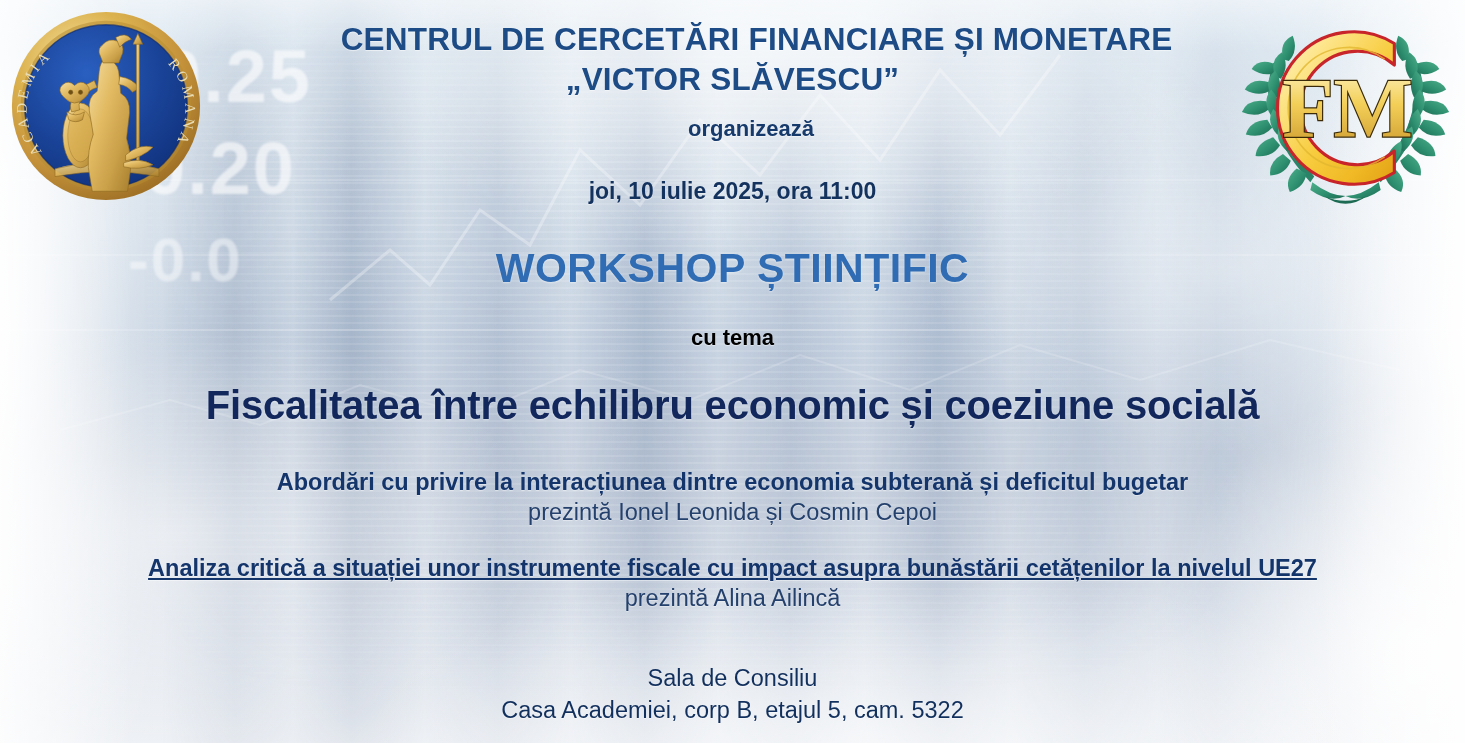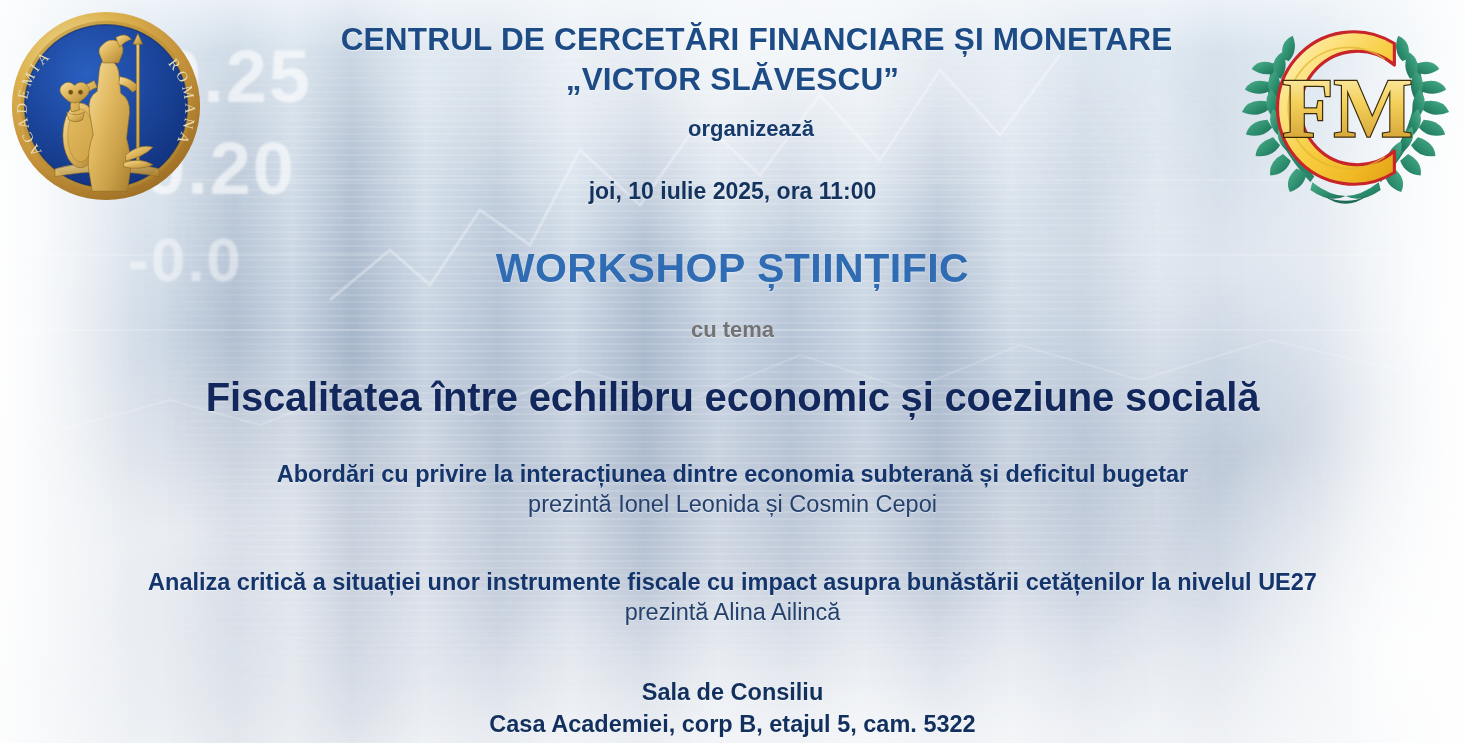--- a/index.html
+++ b/index.html
@@ -162,22 +162,22 @@
   .workshop {
     margin-top:40px;
     color:#2f6cb3;
     font-weight:700;
     font-size:41px;
     letter-spacing:.5px;
     text-shadow:0 1px 2px rgba(255,255,255,.45);
   }
 
   .cu-tema {
-    margin-top:25px;
-    color:#737373;
+    margin-top:33px;
+    color:#000000;
     font-weight:700;
     font-size:22px;
     text-shadow:0 1px 1px rgba(255,255,255,.5);
   }
 
   .main-title {
     margin-top:32px;
     color:#12275c;
     font-weight:700;
     font-size:40px;
@@ -193,25 +193,25 @@
     text-shadow:0 1px 1px rgba(255,255,255,.45);
   }
   .paper-authors {
     color:#24406c;
     font-weight:400;
     font-size:23.5px;
     line-height:30px;
     text-shadow:0 1px 1px rgba(255,255,255,.45);
   }
   #paper1-title { margin-top:39px; }
-  #paper2-title { margin-top:48px; }
+  #paper2-title { margin-top:26px;text-decoration:underline; }
 
   .venue {
     color:#12305d;
-    font-weight:700;
+    font-weight:400;
     font-size:23.5px;
     line-height:32px;
     text-shadow:0 1px 1px rgba(255,255,255,.5);
   }
   #venue-room { margin-top:49px; }
 </style>
 </head>
 <body>
 
 <div id="poster">

